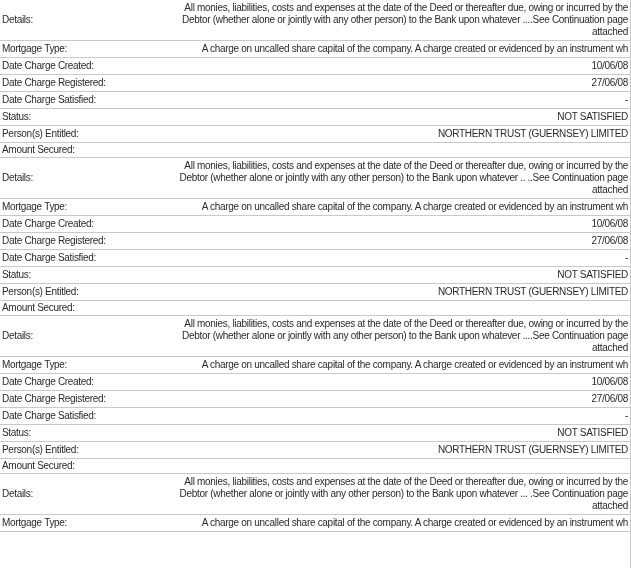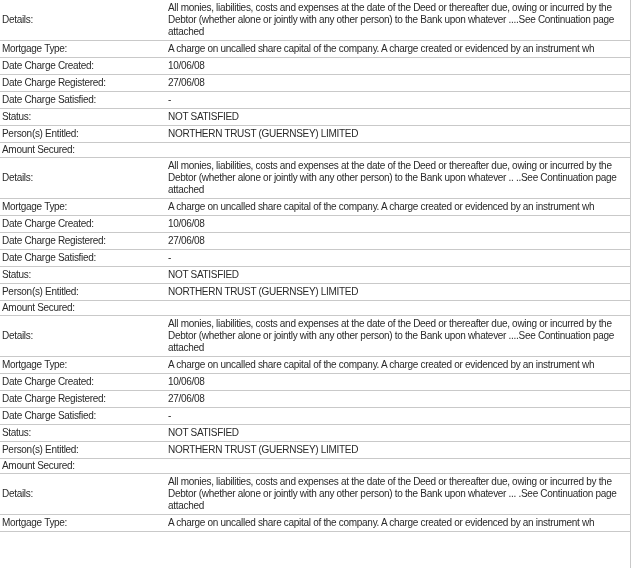--- a/index.html
+++ b/index.html
@@ -31,20 +31,21 @@
     padding: 2px 2px;
   }
   td.label {
     width: 166px;
     font-weight: 400;
     padding-left: 2px;
   }
   td.value {
     padding-right: 4px;
     word-wrap: break-word;
+    text-align: right;
   }
   tr.row-amount td {
     padding-top: 1px;
     padding-bottom: 1px;
     margin-top: 41px;
   }
 </style>
 </head>
 <body>
 

